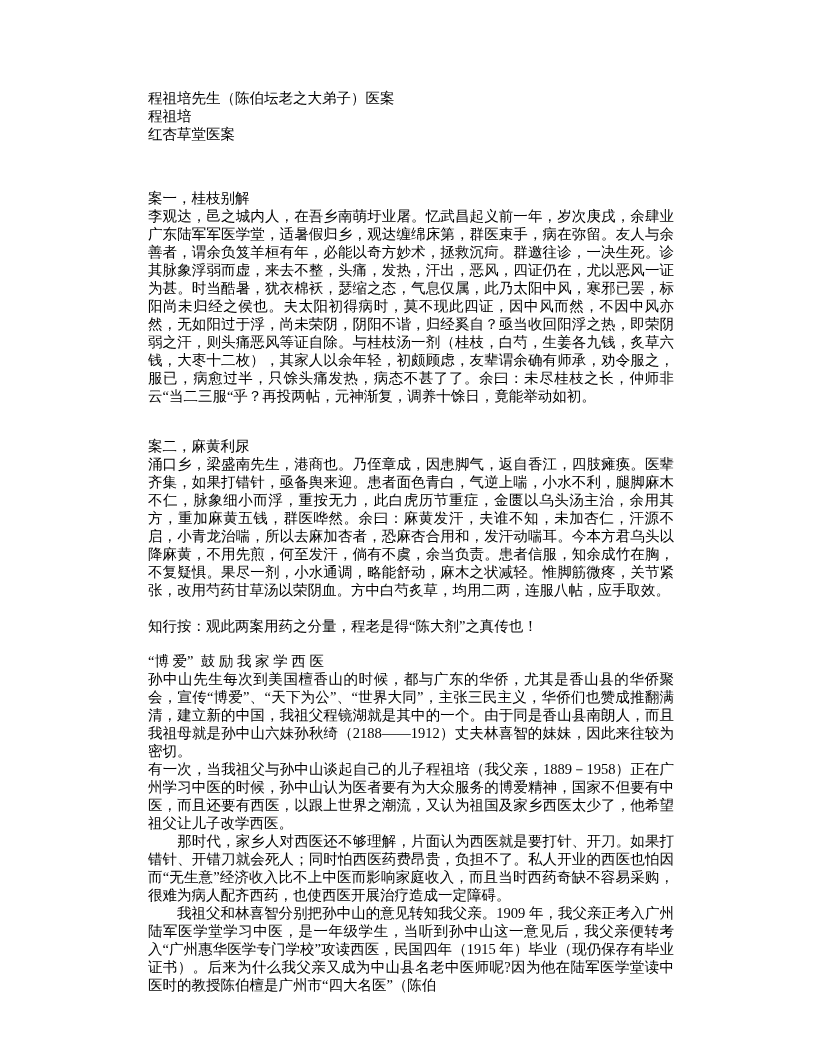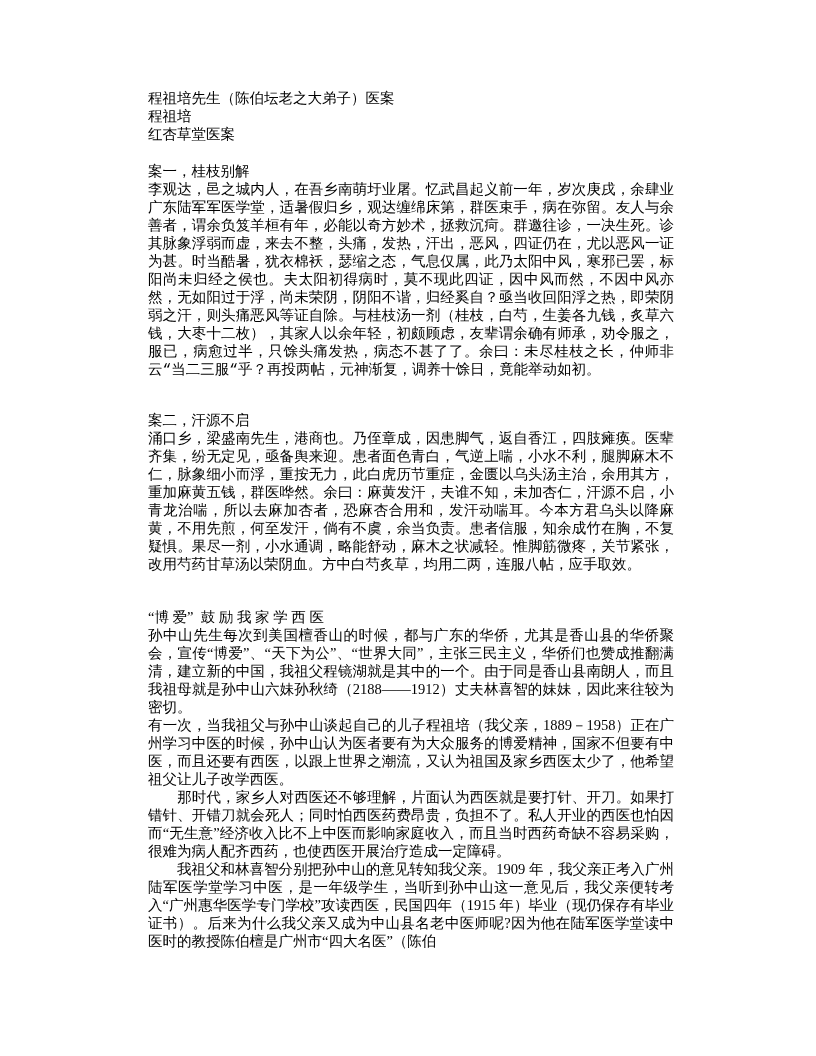--- a/index.html
+++ b/index.html
@@ -21,34 +21,33 @@
     color: #000000;
     overflow: hidden;
   }
   .doc-title-line {
     text-align: left;
   }
   .case-heading {
     margin-top: 0;
   }
   .case1-block {
-    margin-top: 20px;
-    font-family: Liberation Mono, monospace;
+    margin-top: 46px;
   }
   .case2-block {
     margin-top: 32px;
   }
   .case-body {
     text-align: justify;
   }
   .note-line {
     margin-top: 18px;
   }
   .doc2-block {
-    margin-top: 35px;
+    margin-top: 17px;
   }
   .doc2-title {
     white-space: pre-wrap;
   }
   .doc2-para {
     margin: 0;
     text-align: justify;
   }
 </style>
 </head>
@@ -61,24 +60,25 @@
     <div class="doc-title-line">程祖培</div>
     <div class="doc-title-line">红杏草堂医案</div>
   </div>
 
   <div class="case1-block">
     <div class="case-heading">案一，桂枝别解</div>
     <div class="case-body">李观达，邑之城内人，在吾乡南萌圩业屠。忆武昌起义前一年，岁次庚戌，余肆业广东陆军军医学堂，适暑假归乡，观达缠绵床第，群医束手，病在弥留。友人与余善者，谓余负笈羊桓有年，必能以奇方妙术，拯救沉疴。群邀往诊，一决生死。诊其脉象浮弱而虚，来去不整，头痛，发热，汗出，恶风，四证仍在，尤以恶风一证为甚。时当酷暑，犹衣棉袄，瑟缩之态，气息仅属，此乃太阳中风，寒邪已罢，标阳尚未归经之侯也。夫太阳初得病时，莫不现此四证，因中风而然，不因中风亦然，无如阳过于浮，尚未荣阴，阴阳不谐，归经奚自？亟当收回阳浮之热，即荣阴弱之汗，则头痛恶风等证自除。与桂枝汤一剂（桂枝，白芍，生姜各九钱，炙草六钱，大枣十二枚），其家人以余年轻，初颇顾虑，友辈谓余确有师承，劝令服之，服已，病愈过半，只馀头痛发热，病态不甚了了。余曰：未尽桂枝之长，仲师非云“当二三服“乎？再投两帖，元神渐复，调养十馀日，竟能举动如初。</div>
   </div>
 
   <div class="case2-block">
-    <div class="case-heading">案二，汗源不启</div>
-    <div class="case-body">涌口乡，梁盛南先生，港商也。乃侄章成，因患脚气，返自香江，四肢瘫痪。医辈齐集，纷无定见，亟备舆来迎。患者面色青白，气逆上喘，小水不利，腿脚麻木不仁，脉象细小而浮，重按无力，此白虎历节重症，金匮以乌头汤主治，余用其方，重加麻黄五钱，群医哗然。余曰：麻黄发汗，夫谁不知，未加杏仁，汗源不启，小青龙治喘，所以去麻加杏者，恐麻杏合用和，发汗动喘耳。今本方君乌头以降麻黄，不用先煎，何至发汗，倘有不虞，余当负责。患者信服，知余成竹在胸，不复疑惧。果尽一剂，小水通调，略能舒动，麻木之状减轻。惟脚筋微疼，关节紧张，改用芍药甘草汤以荣阴血。方中白芍炙草，均用二两，连服八帖，应手取效。</div>
+    <div class="case-heading">案二，麻黄利尿</div>
+    <div class="case-body">涌口乡，梁盛南先生，港商也。乃侄章成，因患脚气，返自香江，四肢瘫痪。医辈齐集，如果打错针，亟备舆来迎。患者面色青白，气逆上喘，小水不利，腿脚麻木不仁，脉象细小而浮，重按无力，此白虎历节重症，金匮以乌头汤主治，余用其方，重加麻黄五钱，群医哗然。余曰：麻黄发汗，夫谁不知，未加杏仁，汗源不启，小青龙治喘，所以去麻加杏者，恐麻杏合用和，发汗动喘耳。今本方君乌头以降麻黄，不用先煎，何至发汗，倘有不虞，余当负责。患者信服，知余成竹在胸，不复疑惧。果尽一剂，小水通调，略能舒动，麻木之状减轻。惟脚筋微疼，关节紧张，改用芍药甘草汤以荣阴血。方中白芍炙草，均用二两，连服八帖，应手取效。</div>
   </div>
 
+  <div class="note-line">知行按：观此两案用药之分量，程老是得“陈大剂”之真传也！</div>
 
   <div class="doc2-block">
     <div class="doc2-title">“博 爱”  鼓 励 我 家 学 西 医</div>
     <p class="doc2-para">孙中山先生每次到美国檀香山的时候，都与广东的华侨，尤其是香山县的华侨聚会，宣传“博爱”、“天下为公”、“世界大同”，主张三民主义，华侨们也赞成推翻满清，建立新的中国，我祖父程镜湖就是其中的一个。由于同是香山县南朗人，而且我祖母就是孙中山六妹孙秋绮（2188——1912）丈夫林喜智的妹妹，因此来往较为密切。</p>
     <p class="doc2-para">有一次，当我祖父与孙中山谈起自己的儿子程祖培（我父亲，1889－1958）正在广州学习中医的时候，孙中山认为医者要有为大众服务的博爱精神，国家不但要有中医，而且还要有西医，以跟上世界之潮流，又认为祖国及家乡西医太少了，他希望祖父让儿子改学西医。</p>
     <p class="doc2-para">　　那时代，家乡人对西医还不够理解，片面认为西医就是要打针、开刀。如果打错针、开错刀就会死人；同时怕西医药费昂贵，负担不了。私人开业的西医也怕因而“无生意”经济收入比不上中医而影响家庭收入，而且当时西药奇缺不容易采购，很难为病人配齐西药，也使西医开展治疗造成一定障碍。</p>
     <p class="doc2-para">　　我祖父和林喜智分别把孙中山的意见转知我父亲。1909 年，我父亲正考入广州陆军医学堂学习中医，是一年级学生，当听到孙中山这一意见后，我父亲便转考入“广州惠华医学专门学校”攻读西医，民国四年（1915 年）毕业（现仍保存有毕业证书）。后来为什么我父亲又成为中山县名老中医师呢?因为他在陆军医学堂读中医时的教授陈伯檀是广州市“四大名医”（陈伯</p>
   </div>
 
 </div>

